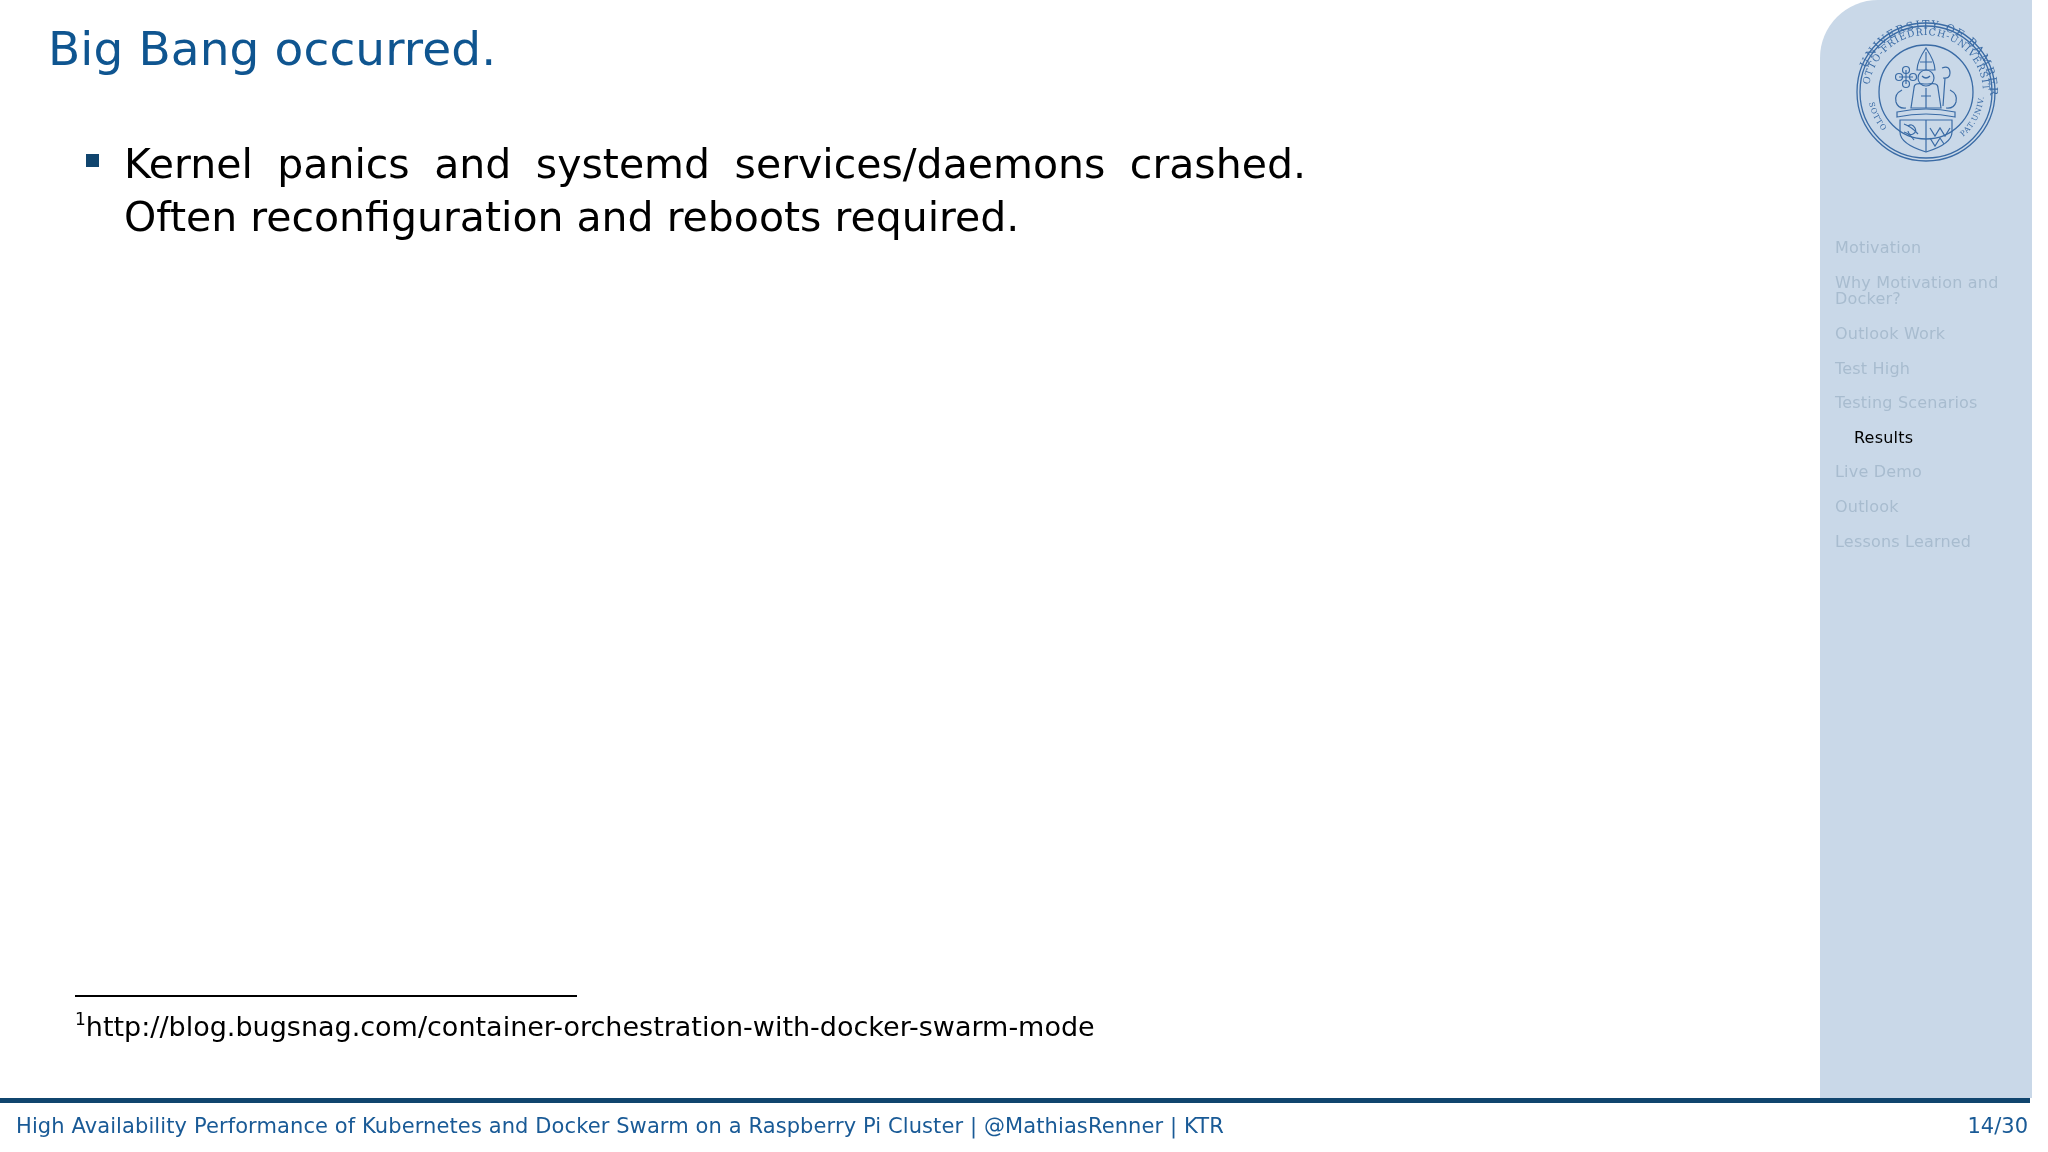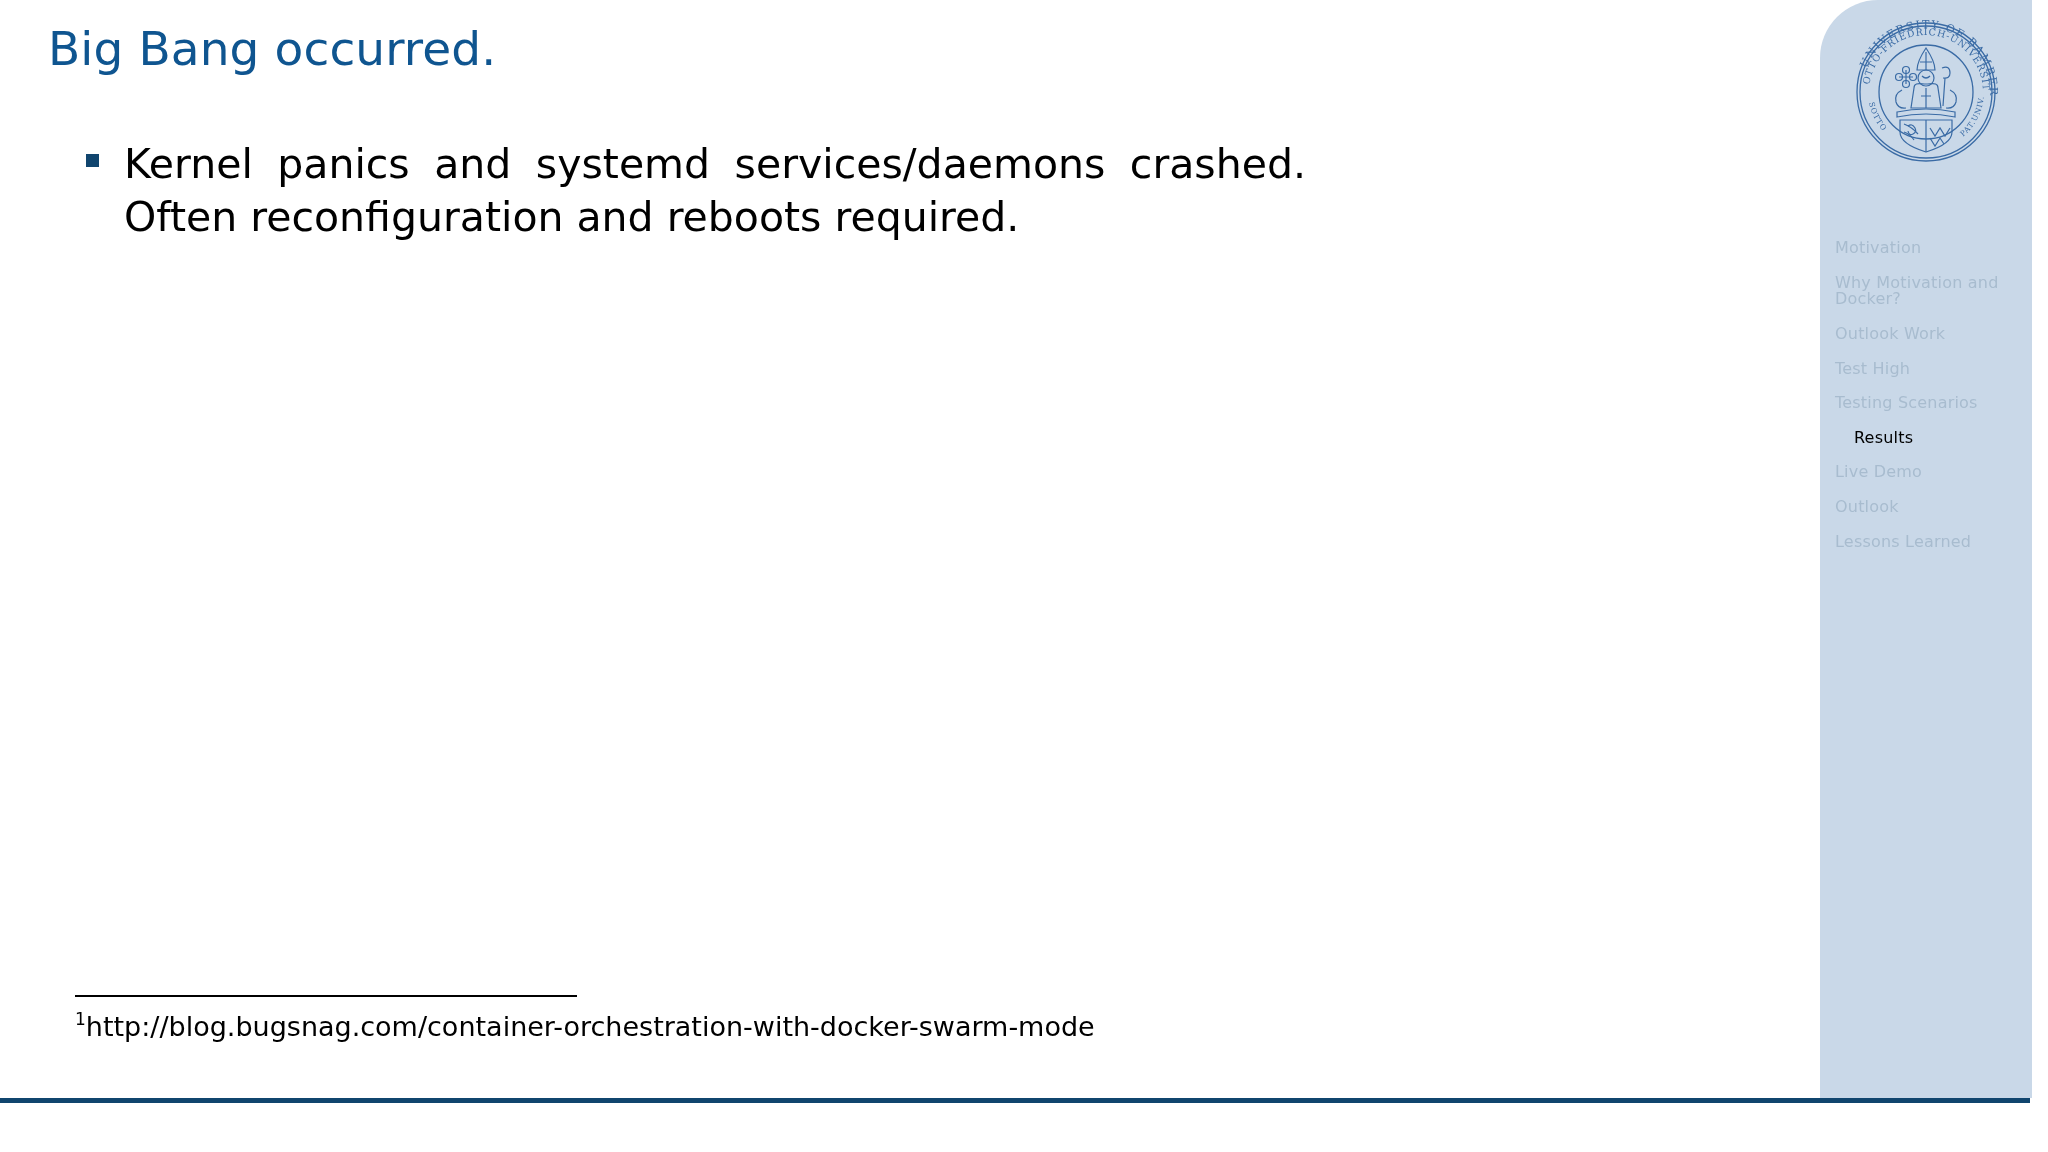--- a/index.html
+++ b/index.html
@@ -282,14 +282,18 @@
       <div class="nav-item current">Results</div>
       <div class="nav-item">Live Demo</div>
       <div class="nav-item">Outlook</div>
       <div class="nav-item">Lessons Learned</div>
     </div>
 
   </div>
 
   <div id="footer-rule"></div>
 
+  <div id="footer">
+    <div id="footer-text">High Availability Performance of Kubernetes and Docker Swarm on a Raspberry Pi Cluster | @MathiasRenner | KTR</div>
+    <div id="footer-page">14/30</div>
+  </div>
 
 </div>
 
 </body></html>

